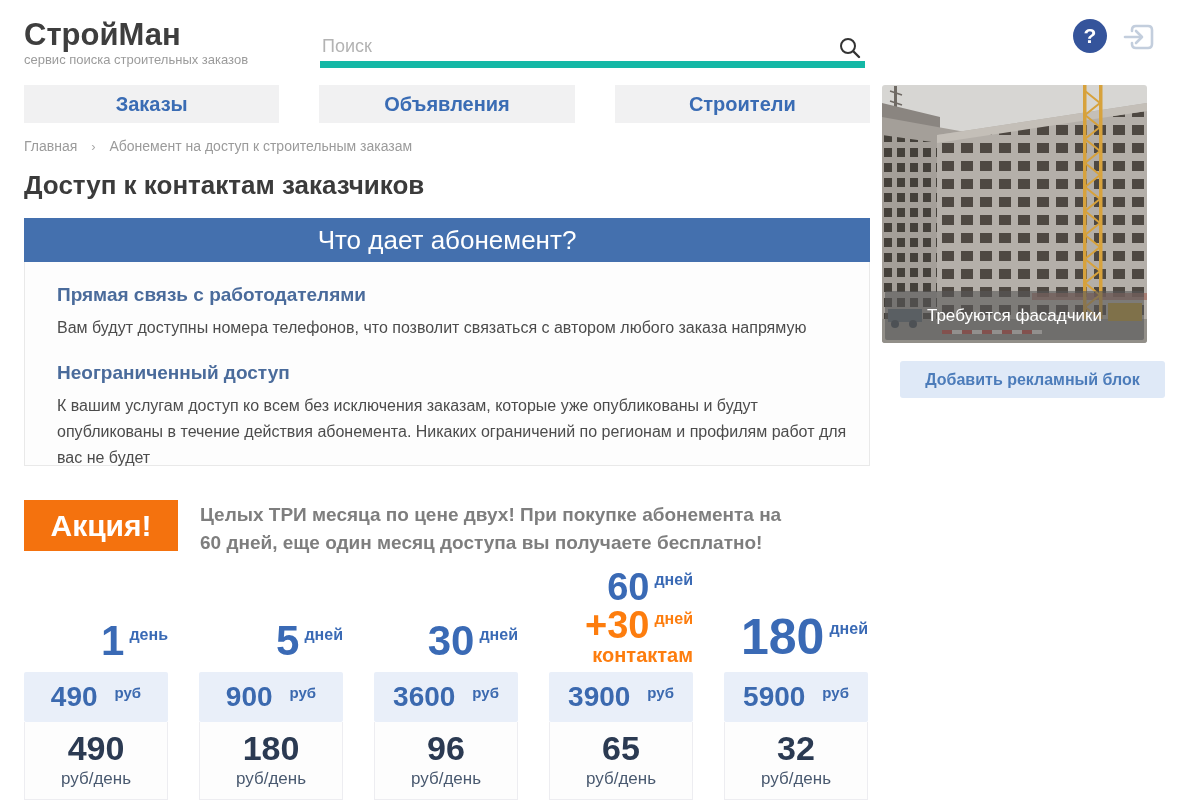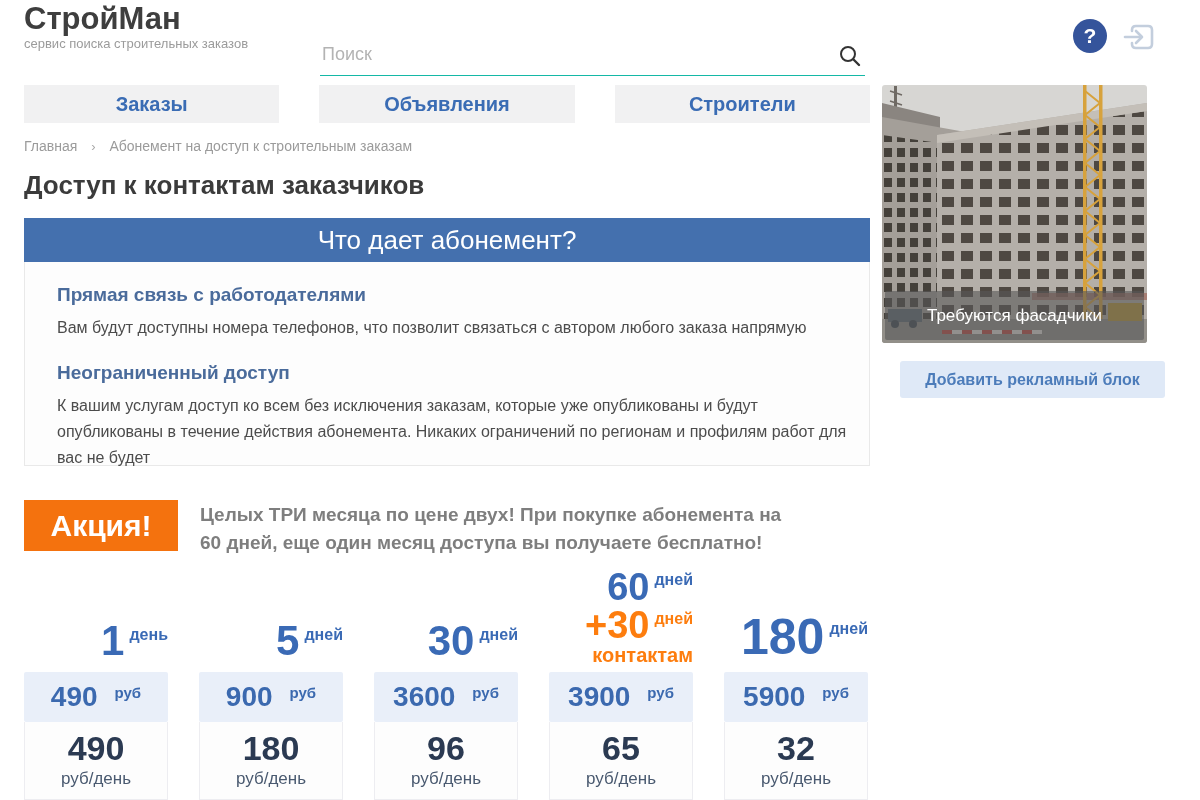--- a/index.html
+++ b/index.html
@@ -1,25 +1,25 @@
 <!DOCTYPE html>
 <html><head>
 <meta charset="utf-8">
 <style>
   * { margin:0; padding:0; box-sizing:border-box; }
   html,body { width:1200px; height:800px; background:#ffffff; overflow:hidden;
               font-family:"Liberation Sans","DejaVu Sans",sans-serif; position:relative; }
 
   
-  .logo { position:absolute; left:24px; top:4px; cursor:pointer; }
+  .logo { position:absolute; left:24px; top:20px; cursor:pointer; }
   .logo-title { font-size:31px; font-weight:bold; color:#3e3e3e; line-height:30px; }
   .logo-sub { font-size:13px; color:#9b9b9b; margin-top:2px; }
 
-  .search-wrap { position:absolute; left:320px; top:36px; width:545px;
-                 border-bottom:1px solid #14b8a6; height:40px; }
+  .search-wrap { position:absolute; left:320px; top:28px; width:545px;
+                 border-bottom:7px solid #14b8a6; height:40px; }
   .search-input { width:505px; border:none; outline:none; font-size:18px; color:#555;
                   padding:8px 0 10px 2px; background:transparent; }
   .search-input::placeholder { color:#b3b3b3; }
   .search-btn { position:absolute; right:4px; top:9px; width:22px; height:22px; cursor:pointer; }
 
   .help-btn { position:absolute; left:1073px; top:19px; width:34px; height:34px;
               border-radius:50%; background:#35549b; color:#fff; font-size:21px;
               font-weight:bold; text-align:center; line-height:34px; cursor:pointer; }
   .exit-btn { position:absolute; left:1122px; top:20px; width:34px; height:34px; cursor:pointer; }
 

